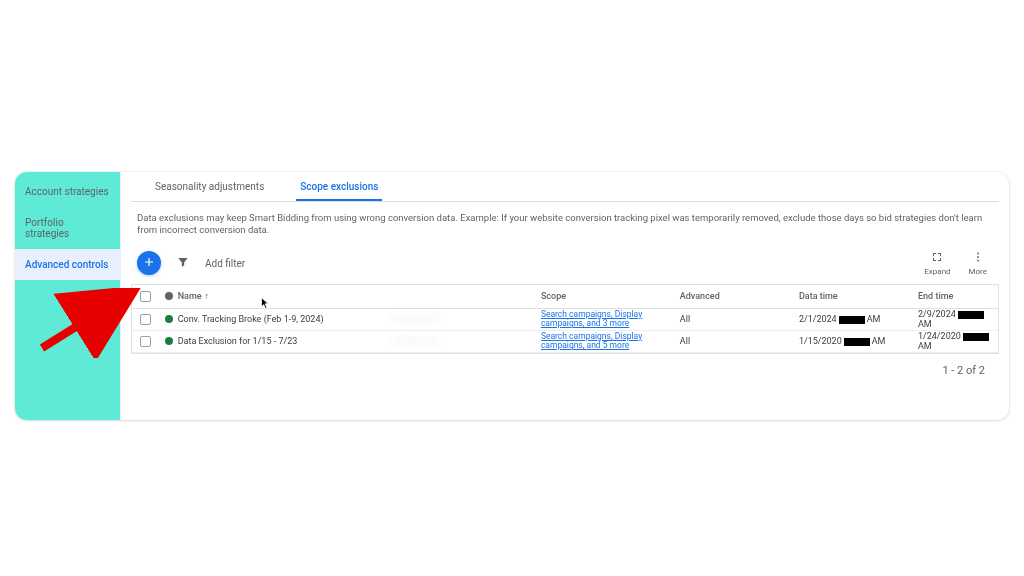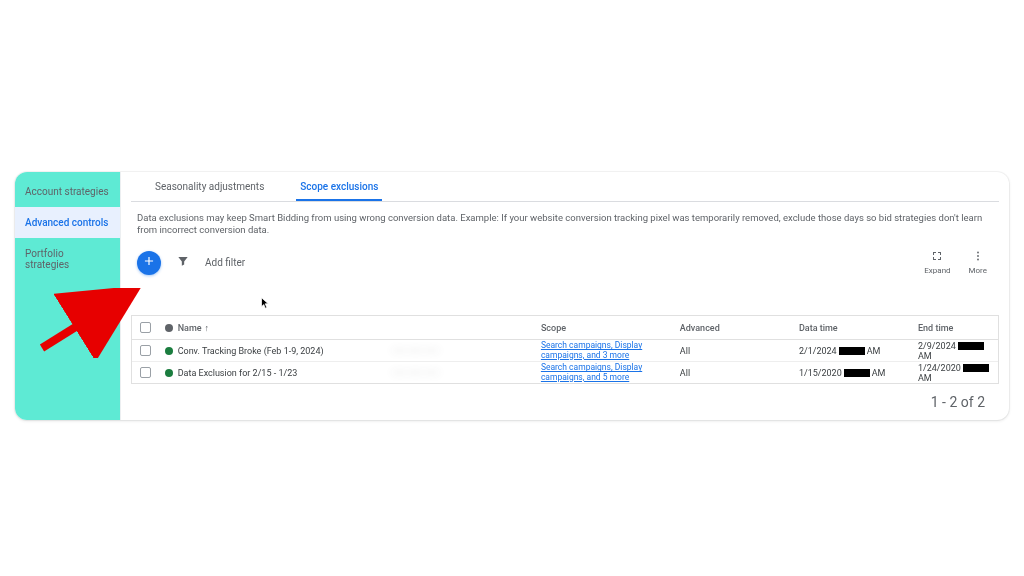--- a/index.html
+++ b/index.html
@@ -121,21 +121,20 @@
     cursor: pointer;
     color: #5f6368;
     font-size: 8px;
   }
   .tool-btn svg { width: 12px; height: 12px; fill: #5f6368; }
   
   .tbl-wrap {
     border: 1px solid #e0e0e0;
     border-radius: 0;
     overflow: hidden;
-    margin-top: 32px;
   }
   .tbl-head {
     display: flex;
     background: #fff;
     border-bottom: 1px solid #e0e0e0;
     font-size: 9px;
     color: #5f6368;
     font-weight: 500;
     height: 24px;
     align-items: center;
@@ -169,21 +168,21 @@
     display: inline-block;
     background: #000;
     width: 26px;
     height: 8px;
     vertical-align: middle;
     margin: 0 2px;
   }
   .footer-row {
     display: flex;
     justify-content: flex-end;
-    font-size: 14px;
+    font-size: 11px;
     color: #5f6368;
     padding: 10px 14px;
   }
   .blur {
     filter: blur(4px);
     opacity: .5;
     pointer-events: none;
     white-space: nowrap;
   }
   
@@ -206,22 +205,22 @@
     pointer-events: none;
   }
 </style>
 </head>
 <body>
 
 <div class="panel">
 
   <div class="sidebar">
     <div class="side-item">Account strategies</div>
+    <div class="side-item">Portfolio strategies</div>
     <div class="side-item active">Advanced controls</div>
-    <div class="side-item">Portfolio strategies</div>
   </div>
 
   <div class="main">
 
     <div class="tabs">
       <div class="tab">Seasonality adjustments</div>
       <div class="tab active">Scope exclusions</div>
     </div>
 
     <div class="desc">Data exclusions may keep Smart Bidding from using wrong conversion data. Example: If your website conversion tracking pixel was temporarily removed, exclude those days so bid strategies don't learn from incorrect conversion data.</div>
@@ -301,21 +300,21 @@
         </div>
       </div>
 
       <div class="tbl-row">
         <div class="col-chk">
             <div class="chk"></div>
           </div>
         <div class="col-stat">
             <div class="dot-g"></div>
           </div>
-        <div class="col-name">Data Exclusion for 2/15 - 1/23</div>
+        <div class="col-name">Data Exclusion for 1/15 - 7/23</div>
         <div class="col-blank"><span class="blur">—— —— ——</span></div>
         <div class="col-scope"><span class="link">Search campaigns, Display campaigns, and 5 more</span></div>
         <div class="col-dev">All</div>
         <div class="col-start">
           <span>1/15/2020</span><span class="redact"></span><span>AM</span>
         </div>
         <div class="col-end">
           <span>1/24/2020</span><span class="redact"></span><span>AM</span>
         </div>
       </div>

